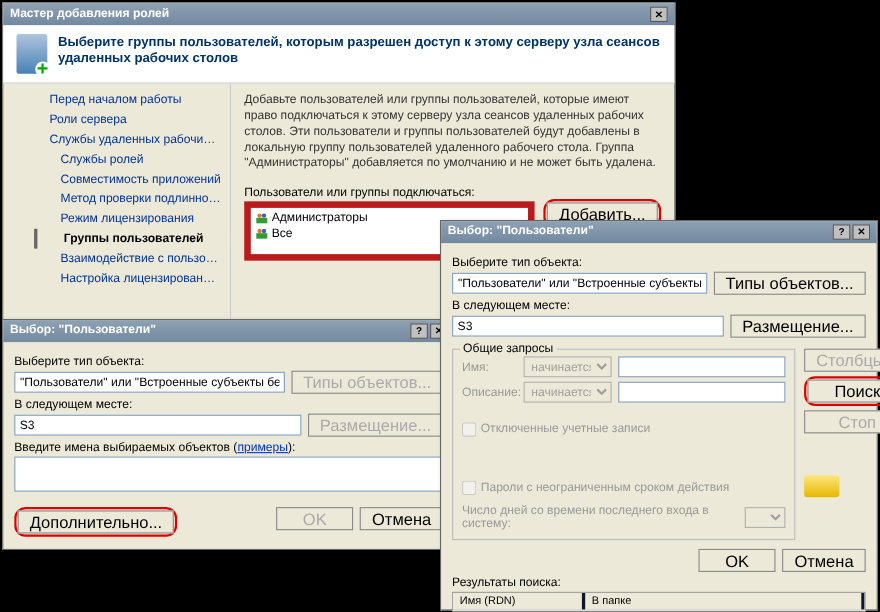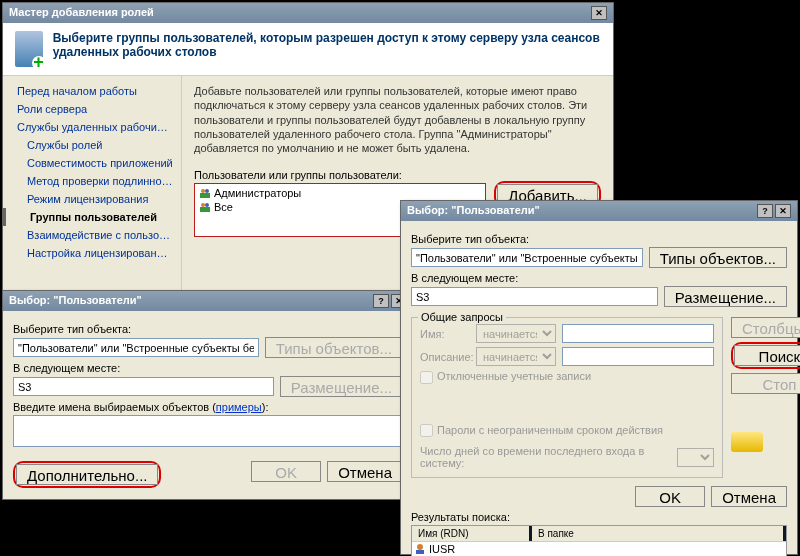--- a/index.html
+++ b/index.html
@@ -18,27 +18,27 @@
 
 .hl { border: 2px solid #d00; border-radius: 10px; padding: 1px; }
 
 
 .wiz { left: 2px; top: 2px; width: 612px; height: 294px; }
 .wiz-head { background: #fff; padding: 8px 12px; display: flex; gap: 10px; border-bottom: 1px solid #ccc; }
 .wiz-icon { width: 36px; height: 36px; background: linear-gradient(#b0c4de,#4682b4); border-radius: 2px; position: relative; }
 .wiz-icon::after { content: "+"; position: absolute; right: -3px; bottom: -3px; color: #0a0; font-weight: bold; font-size: 18px; background: #fff; border-radius: 50%; width: 14px; height: 14px; line-height: 12px; text-align: center; }
 .wiz-title { font-weight: bold; font-size: 12px; color: #003366; }
 .wiz-body { display: flex; height: 230px; }
-.wiz-nav { width: 179px; border-right: 1px solid #ccc; padding: 6px 0; }
+.wiz-nav { width: 179px; border-right: 1px solid #ccc; padding: 6px 0; margin-left: 28px; }
 .wiz-nav div { padding: 3px 8px 3px 14px; color: #003399; cursor: pointer; white-space: nowrap; overflow: hidden; text-overflow: ellipsis; }
 .wiz-nav .sub { padding-left: 24px; }
 .wiz-nav .sel { background: #ece9d8; border-left: 3px solid #666; font-weight: bold; color: #000; }
 .wiz-content { flex: 1; padding: 8px 12px; }
 .wiz-content p { margin-bottom: 10px; line-height: 1.3; color: #333; }
-.listbox { border: 1px solid #b91c1c; background: #fff; padding: 2px; }
+.listbox { border: 6px solid #b91c1c; background: #fff; padding: 2px; }
 .listbox div { padding: 1px 2px; display: flex; align-items: center; gap: 3px; }
 .usericon { width: 12px; height: 12px; display: inline-block; }
 
 
 .dlg1 { left: 2px; top: 290px; width: 412px; height: 210px; }
 .dlg-body { padding: 8px 10px; }
 .frow { display: flex; align-items: center; gap: 6px; margin-bottom: 4px; }
 .frow .input { flex: 1; }
 .frow .btn { min-width: 100px; }
 label.lbl { display: block; margin-top: 4px; margin-bottom: 2px; }
@@ -84,21 +84,21 @@
       <div class="sub">Метод проверки подлинности</div>
       <div class="sub">Режим лицензирования</div>
       <div class="sub sel">Группы пользователей</div>
       <div class="sub">Взаимодействие с пользова...</div>
       <div class="sub">Настройка лицензирования ...</div>
     </div>
     <div class="wiz-content">
       <p>Добавьте пользователей или группы пользователей, которые имеют право подключаться к этому серверу узла сеансов удаленных рабочих столов. Эти пользователи и группы пользователей будут добавлены в локальную группу пользователей удаленного рабочего стола. Группа "Администраторы" добавляется по умолчанию и не может быть удалена.</p>
       <div style="display:flex; gap:8px;">
         <div style="flex:1;">
-          <label class="lbl">Пользователи или группы пользователи:</label>
+          <label class="lbl">Пользователи или группы подключаться:</label>
           <div class="listbox" style="height:54px;">
             <div>
                 <svg class="usericon" viewBox="0 0 12 12">
                   <circle cx="4" cy="4" r="2" fill="#d08030"></circle>
                   <circle cx="8" cy="4" r="2" fill="#4060c0"></circle>
                   <rect x="1" y="6" width="10" height="5" fill="#359a35"></rect>
                 </svg>
                 <span>Администраторы</span>
               </div>
             <div>
@@ -179,21 +179,21 @@
         <div class="grid-row">
           <span class="lbl2">Имя:</span>
           <select class="select" disabled=""><option>начинается с</option></select>
           <input class="input" disabled="" style="">
         </div>
         <div class="grid-row">
           <span class="lbl2">Описание:</span>
           <select class="select" disabled=""><option>начинается с</option></select>
           <input class="input" disabled="" style="">
         </div>
-        <div style="margin-top:4px;color:#999;">
+        <div style="margin-top:18px;color:#999;">
           <label><input type="checkbox" class="checkbox" disabled="" style=""><span>Отключенные учетные записи</span></label>
         </div>
         <div style="color:#999;margin-top:40px;">
           <label><input type="checkbox" class="checkbox" disabled="" style=""><span>Пароли с неограниченным сроком действия</span></label>
         </div>
         <div style="margin-top:8px;display:flex;align-items:center;gap:6px;color:#999;">
           <span>Число дней со времени последнего входа в систему:</span>
           <select class="select" disabled="" style="width:40px;"></select>
         </div>
       </div>

